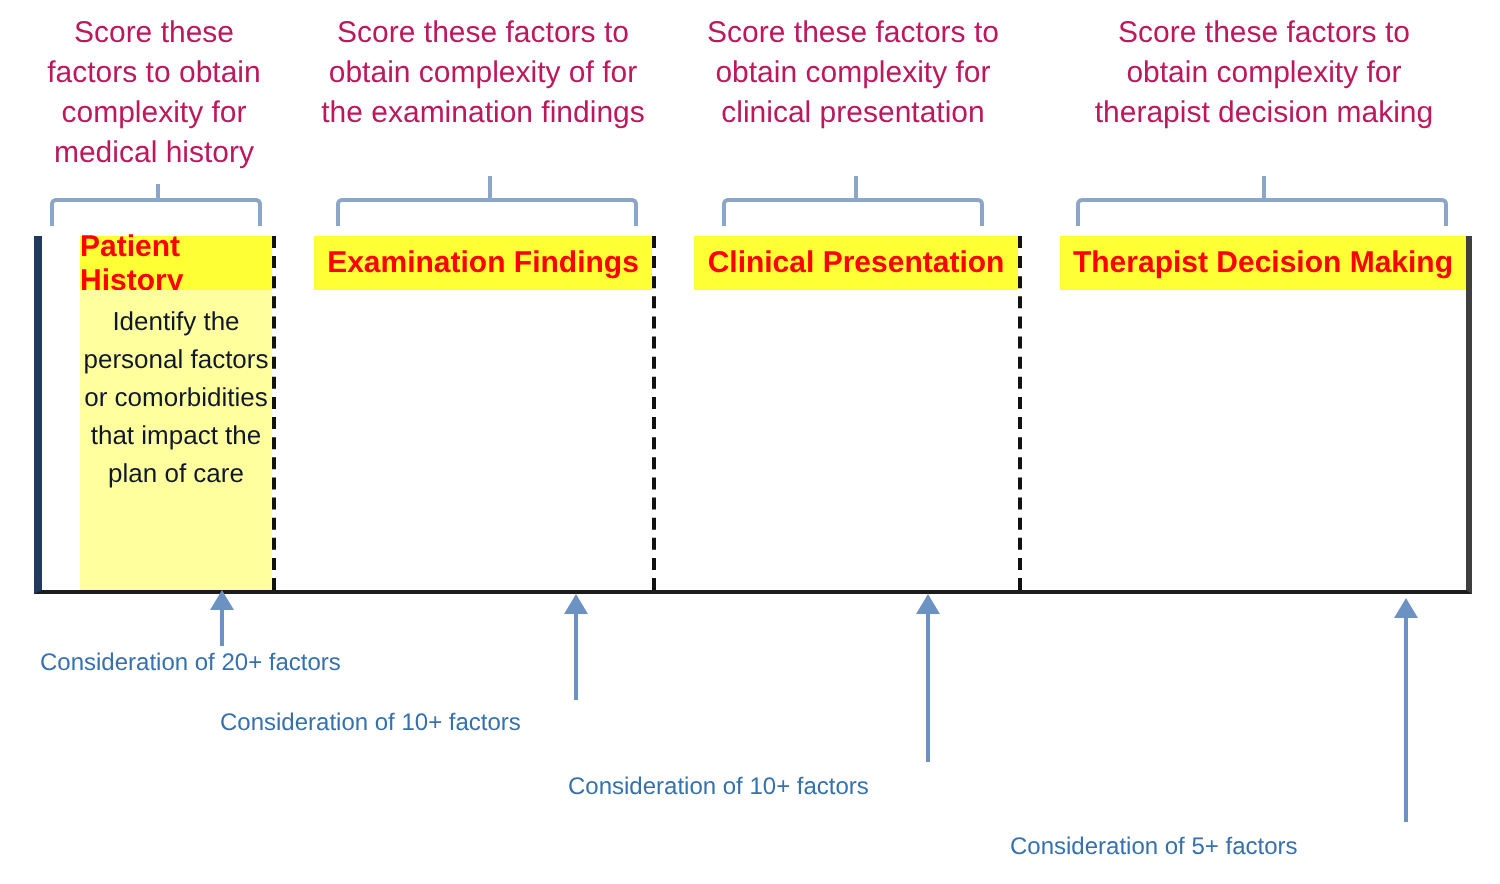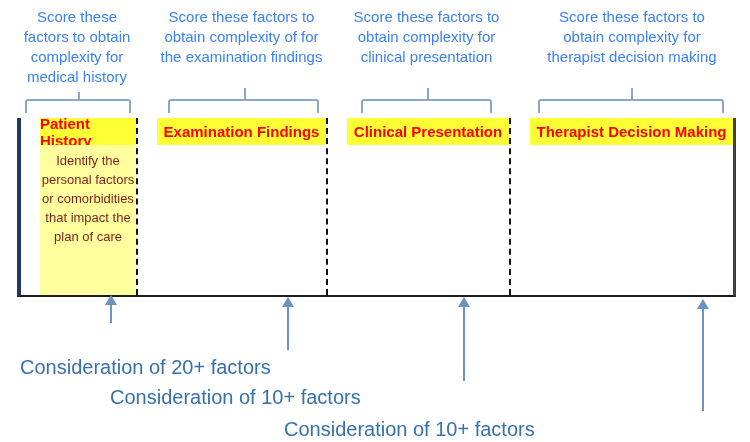--- a/index.html
+++ b/index.html
@@ -4,21 +4,21 @@
 <style>
   html,body{margin:0;padding:0;background:#fff;}
   #stage{
     position:relative;width:750px;height:442px;background:#ffffff;
     font-family:"Liberation Sans",sans-serif;overflow:hidden;
   }
   .prelines{white-space:pre-line;}
   
   .top-note{
     position:absolute;top:7px;text-align:center;
-    color:#3b82f6;font-size:15px;line-height:20px;font-weight:500;
+    color:#be185d;font-size:15px;line-height:20px;font-weight:500;
   }
   
   .brace{
     position:absolute;top:99px;height:12px;
     border-top:2px solid #8BA6C9;border-left:2px solid #8BA6C9;border-right:2px solid #8BA6C9;
     border-radius:3px 3px 0 0;
   }
   .brace .stem{
     position:absolute;left:50%;top:-13px;width:2px;height:13px;background:#8BA6C9;
   }
@@ -29,34 +29,34 @@
     display:flex;box-sizing:border-box;
     border-left:4px solid #1F3960;border-right:3px solid #3f3f3f;border-bottom:2px solid #1c1c1c;
   }
   .col{display:flex;flex-direction:column;box-sizing:border-box;padding-left:19px;}
   .col.divided{border-right:2px dashed #111;}
   .col-header{
     height:27px;background:#FFFF35;display:flex;align-items:center;justify-content:center;
     color:#FF0000;font-weight:bold;font-size:15px;letter-spacing:0px;
   }
   .col-body{
-    flex:1;background:#FFFF9E;color:#7f1d1d;font-size:13px;line-height:19px;
+    flex:1;background:#FFFF9E;color:#0f172a;font-size:13px;line-height:19px;
     text-align:center;padding-top:6px;box-sizing:border-box;
   }
   
   .arrow{position:absolute;width:12px;}
   .arrow .head{
     width:0;height:0;margin:0 auto;
     border-left:6px solid transparent;border-right:6px solid transparent;
     border-bottom:10px solid #6C92C4;
   }
   .arrow .shaft{width:2px;margin:0 auto;background:#6C92C4;}
   
   .bottom-note{
-    position:absolute;color:#3670AE;font-size:20px;line-height:19px;font-weight:500;margin-top:36px;
+    position:absolute;color:#3670AE;font-size:12px;line-height:19px;font-weight:500;
   }
 </style>
 </head>
 <body>
 
 <div id="stage">
 
   <div class="top-note prelines" style="left:2px;width:150px;">Score these
 factors to obtain
 complexity for

